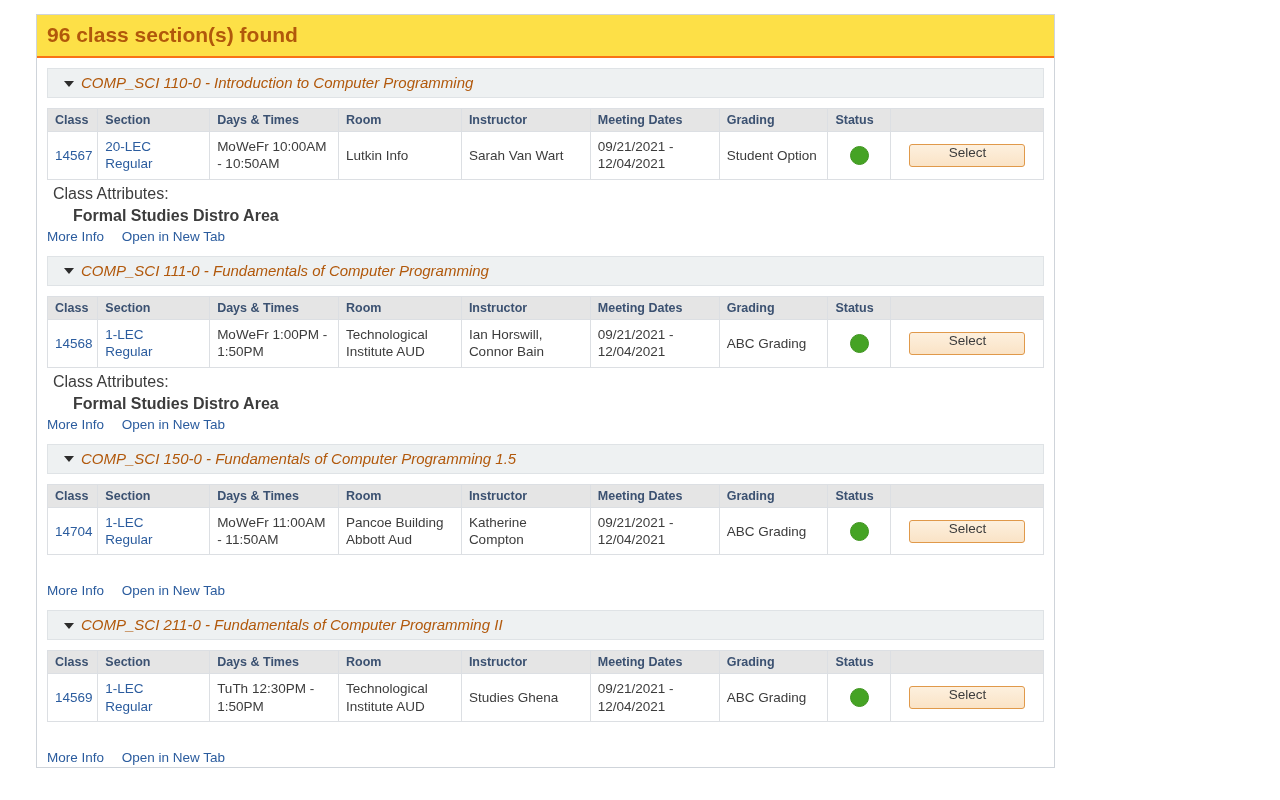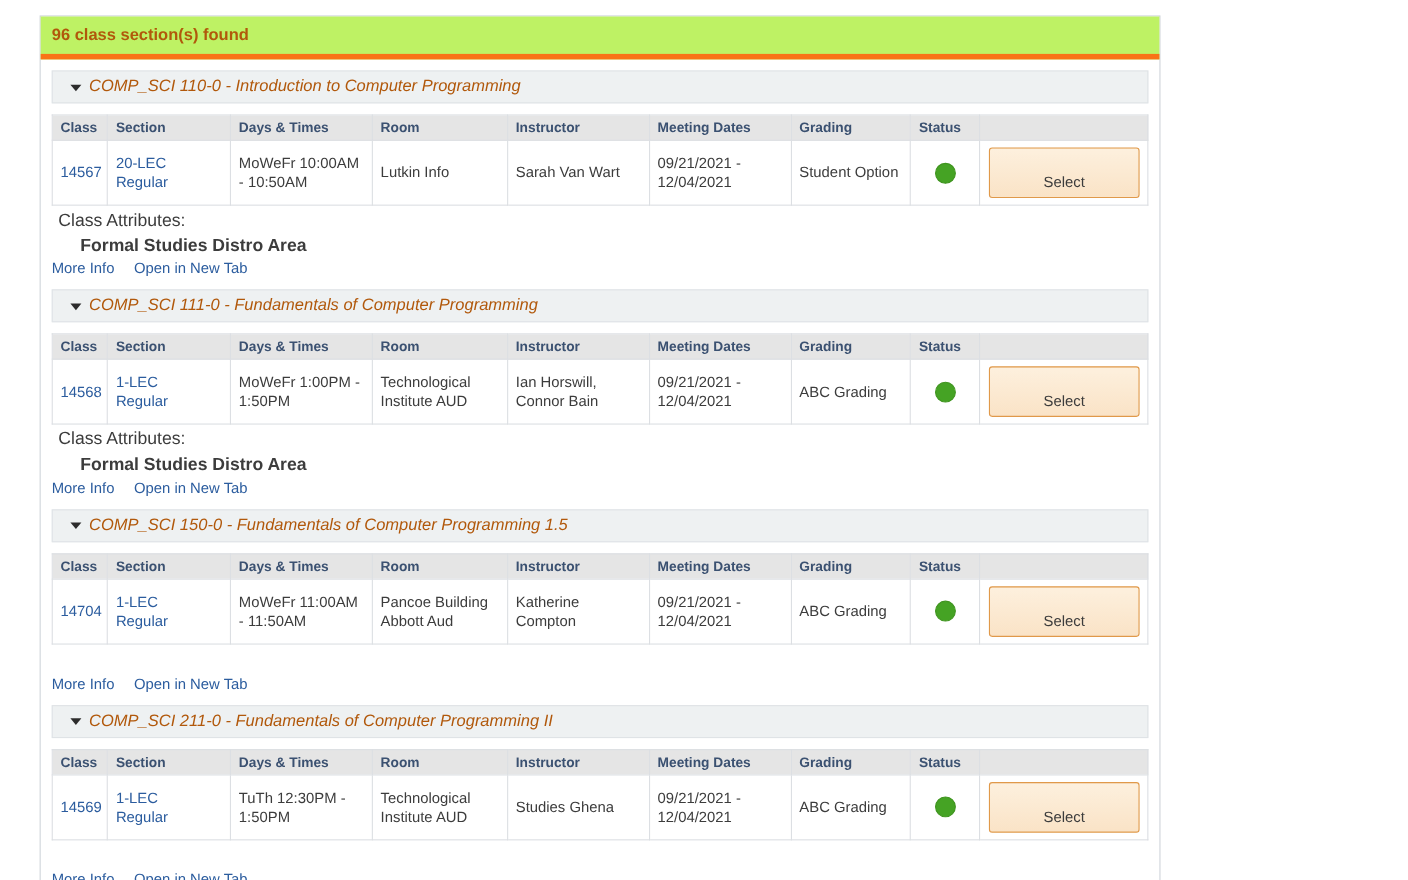--- a/index.html
+++ b/index.html
@@ -21,24 +21,24 @@
   
   .results-container {
     width: 1017px;
     border: 1px solid #cfd4da;
     background: #ffffff;
     box-sizing: content-box;
   }
 
   
   .results-header {
-    background: #bef264;
-    border-bottom: 5px solid #f97316;
+    background: #fde047;
+    border-bottom: 2px solid #f97316;
     color: #b1580b;
-    font-size: 15px;
+    font-size: 21px;
     font-weight: bold;
     padding: 8px 10px 9px 10px;
   }
 
   
   .course-group {
     padding: 0 10px;
   }
 
   .course-header {
@@ -123,22 +123,22 @@
     height: 17px;
     border-radius: 50%;
     background: #45a324;
     border: 1px solid #3f941f;
     vertical-align: middle;
   }
 
   .cell-action { text-align: center; padding: 5px 6px; }
   .select-button {
     display: inline-block;
-    width: 137px;
-    padding: 23px 0 6px 0;
+    width: 116px;
+    padding: 0 0 6px 0;
     font-family: "Liberation Sans", sans-serif;
     font-size: 13.5px;
     color: #3c3c3c;
     text-align: center;
     background: linear-gradient(to bottom, #fdf0de 0%, #fae3c6 100%);
     border: 1px solid #e0994a;
     border-radius: 3px;
     cursor: pointer;
     box-sizing: border-box;
   }

